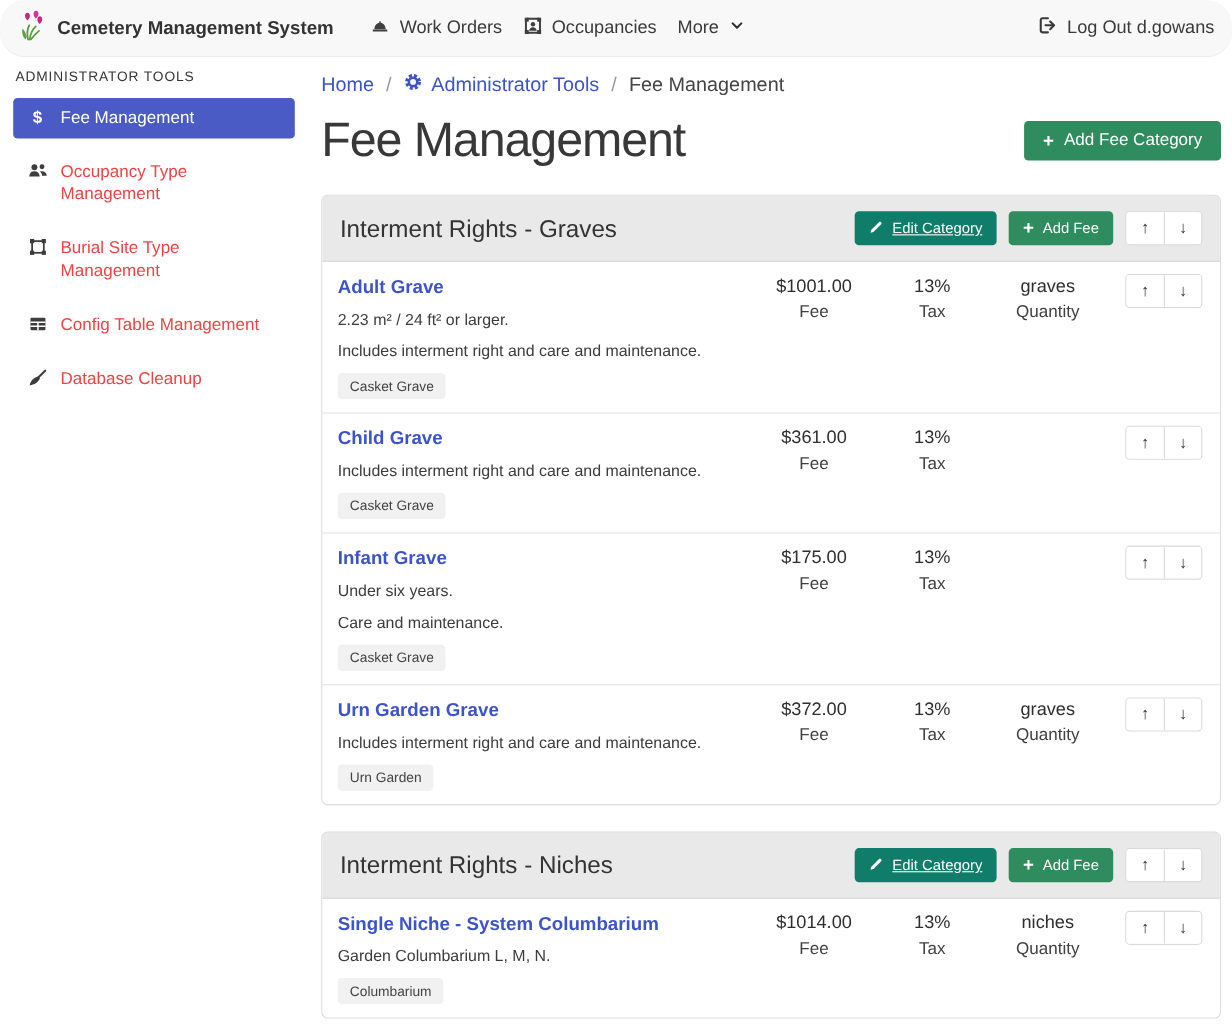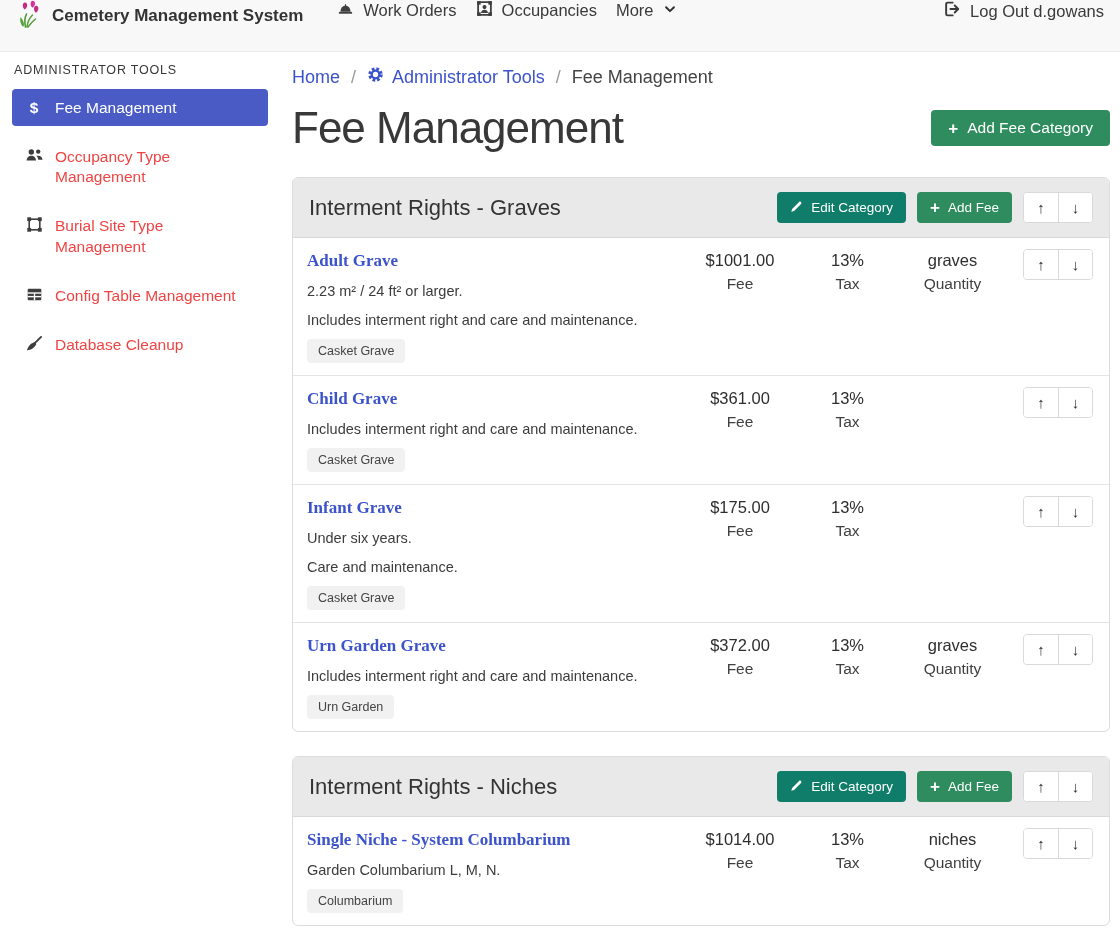--- a/index.html
+++ b/index.html
@@ -11,22 +11,23 @@
   }
   a { text-decoration: none; cursor: pointer; }
   button { cursor: pointer; font-family: "Liberation Sans", sans-serif; }
 
   
   .navbar {
     height: 52px;
     background: #f8f8f8;
     border-bottom: 1px solid #ececec;
     display: flex;
-    align-items: flex-start;
+    align-items: center;
     padding: 0 16px;
+    border-radius: 23px;
   }
   .brand { display: flex; align-items: center; gap: 9px; }
   .brand-title { font-size: 17px; font-weight: 700; color: #333; }
   .nav-links { display: flex; align-items: center; margin-left: 34px; gap: 19px; }
   .nav-link { display: flex; align-items: center; gap: 9px; font-size: 16.5px; color: #3a3a3a; }
   .nav-link svg { flex: none; }
   .logout { margin-left: auto; display: flex; align-items: center; gap: 9px; font-size: 16.5px; color: #3a3a3a; }
 
   
   .layout { display: flex; align-items: flex-start; }
@@ -84,21 +85,21 @@
     background: #e9e9e9;
     border-bottom: 1px solid #d8d8d8;
     padding: 14px 16px;
     display: flex;
     align-items: center;
     justify-content: space-between;
   }
   .card-title { font-size: 22px; font-weight: 500; color: #333; }
   .header-actions { display: flex; align-items: center; gap: 11px; }
   .btn-sm { font-size: 13.5px; padding: 7px 13px; gap: 8px; height: 31px; }
-  .btn-teal { background: var(--teal); }
+  .btn-teal { background: var(--teal); text-decoration: underline; }
   .btn-green { background: var(--green); }
   .arrow-group {
     display: flex;
     background: #fff;
     border: 1px solid #d9d9d9;
     border-radius: 4px;
     overflow: hidden;
   }
   .arrow-group button {
     width: 34px; height: 29px;
@@ -109,21 +110,21 @@
   .arrow-group button + button { border-left: 1px solid #d9d9d9; }
 
   
   .fee-item {
     display: grid;
     grid-template-columns: 1fr 110px 105px 105px 88px;
     align-items: start;
     padding: 11px 16px 12px 14px;
   }
   .fee-item + .fee-item { border-top: 1px solid #e4e4e4; }
-  .fee-name { color: var(--link); font-weight: 700; font-size: 17px; line-height: 23px; display: inline-block; font-family: Liberation Serif, serif; }
+  .fee-name { color: var(--link); font-weight: 700; font-size: 17px; line-height: 23px; display: inline-block; }
   .desc { font-size: 14.5px; color: #3c3c3c; line-height: 19px; margin-top: 10px; }
   .badge-wrap { margin-top: 9px; }
   .badge {
     display: inline-block;
     background: #f1f1f1;
     border-radius: 4px;
     padding: 5px 11px;
     font-size: 12.5px;
     color: #444;
   }

